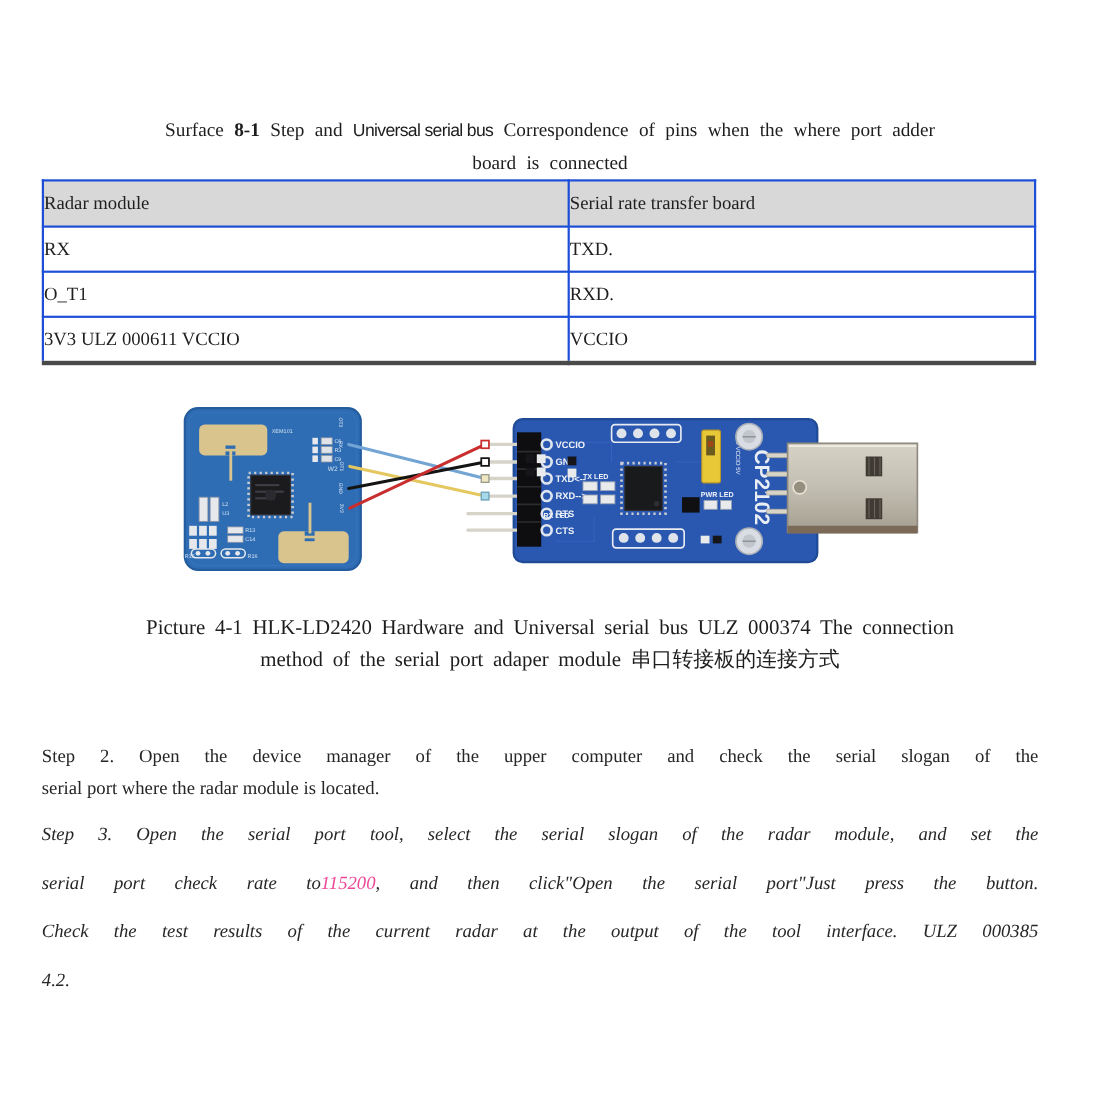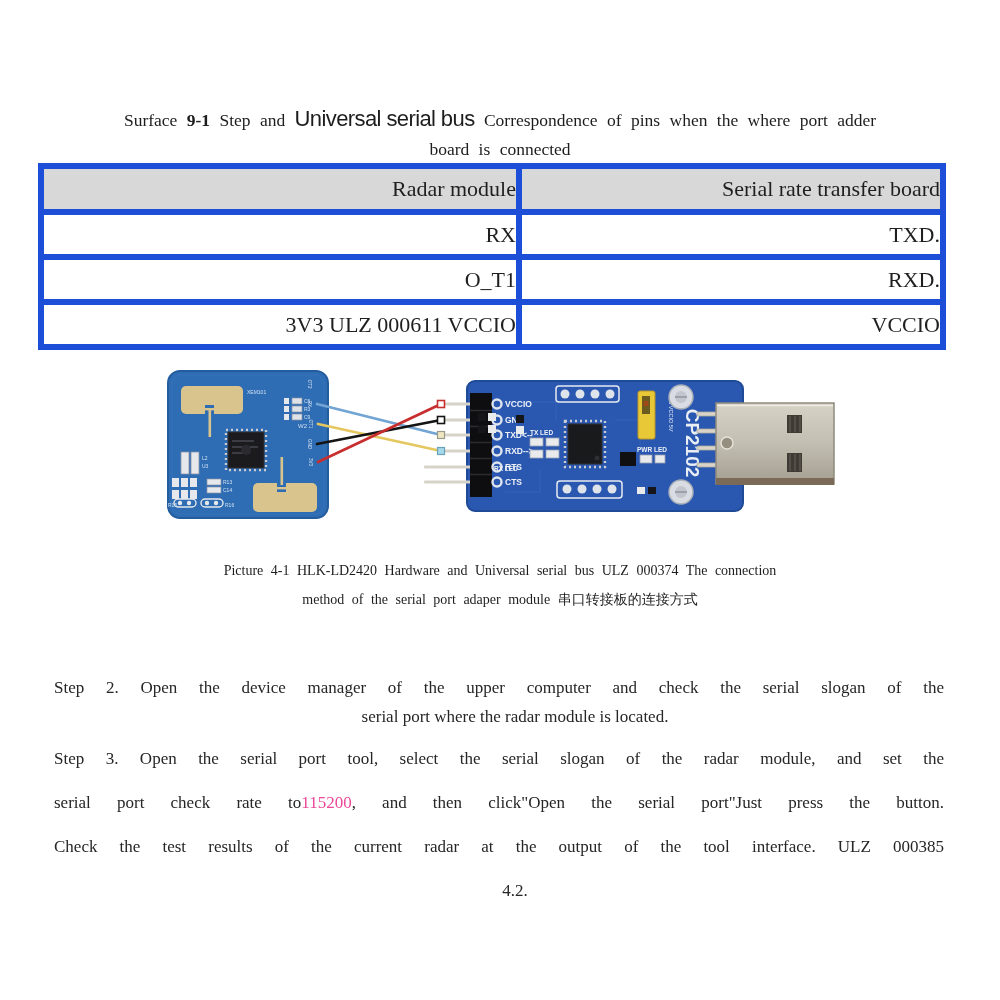--- a/index.html
+++ b/index.html
@@ -2,50 +2,50 @@
 <html><head>
 <meta charset="utf-8">
 <style>
   html,body{margin:0;padding:0;background:#ffffff;}
   .page{position:relative;width:1000px;height:1000px;background:#ffffff;overflow:hidden;
         font-family:"Liberation Serif", serif;color:#222222;}
   
   .title{position:absolute;left:0;top:104px;width:1000px;text-align:center;
          font-size:17.5px;line-height:29px;color:#1d1d1d;word-spacing:5px;}
   .title .b{font-weight:bold;}
-  .title .cond{font-family:"Liberation Sans", sans-serif;letter-spacing:-0.6px;word-spacing:0;font-size:22px;}
+  .title .cond{font-family:"Liberation Sans", sans-serif;letter-spacing:-0.6px;word-spacing:0;font-size:16px;}
   
   table.pins{position:absolute;left:38px;top:163px;width:902px;border-collapse:collapse;
              table-layout:fixed;border:2px solid #404040;border-bottom:4px solid #4a4a4a;}
-  table.pins td{border:6px solid #1d4ed8;text-align:right;vertical-align:middle;
-                font-size:22px;color:#1f1f1f;padding:0;}
+  table.pins td{border:2px solid #1d4ed8;text-align:left;vertical-align:middle;
+                font-size:17px;color:#1f1f1f;padding:0;}
   table.pins tr.hdr td{background:#d8d8d8;height:40px;}
   table.pins tr.row td{height:39px;background:#ffffff;}
   .red-text{color:#ec4899;}
   
   .photo{position:absolute;left:166px;top:356px;width:676px;height:192px;background:#ffffff;}
   
   .caption{position:absolute;left:0;top:556px;width:1000px;text-align:center;
-           font-size:14px;line-height:29px;color:#1d1d1d;word-spacing:4px;}
+           font-size:19px;line-height:29px;color:#1d1d1d;word-spacing:4px;}
   
   .para{position:absolute;left:38px;width:906px;font-size:17px;color:#262626;}
   .p2{top:674px;line-height:28.5px;}
-  .p3{top:737px;line-height:44px;}
-  .jline{text-align:justify;text-align-last:justify;margin-left:16px;}
-  .nline{text-align:center;margin-left:48px;}
+  .p3{top:737px;line-height:44px;font-style:italic;}
+  .jline{text-align:justify;text-align-last:justify;}
+  .nline{text-align:left;}
 </style>
 </head>
 <body>
 
 <div class="page">
 
   <div class="title">
     <div class="tline">
       <span>Surface</span>
-      <span class="b">9-1</span>
+      <span class="b">8-1</span>
       <span>Step and</span>
       <span class="cond">Universal serial bus</span>
       <span>Correspondence of pins when the where port adder</span>
     </div>
     <div class="tline">board is connected</div>
   </div>
 
   <table class="pins">
     <colgroup>
         <col style="width:478px">

